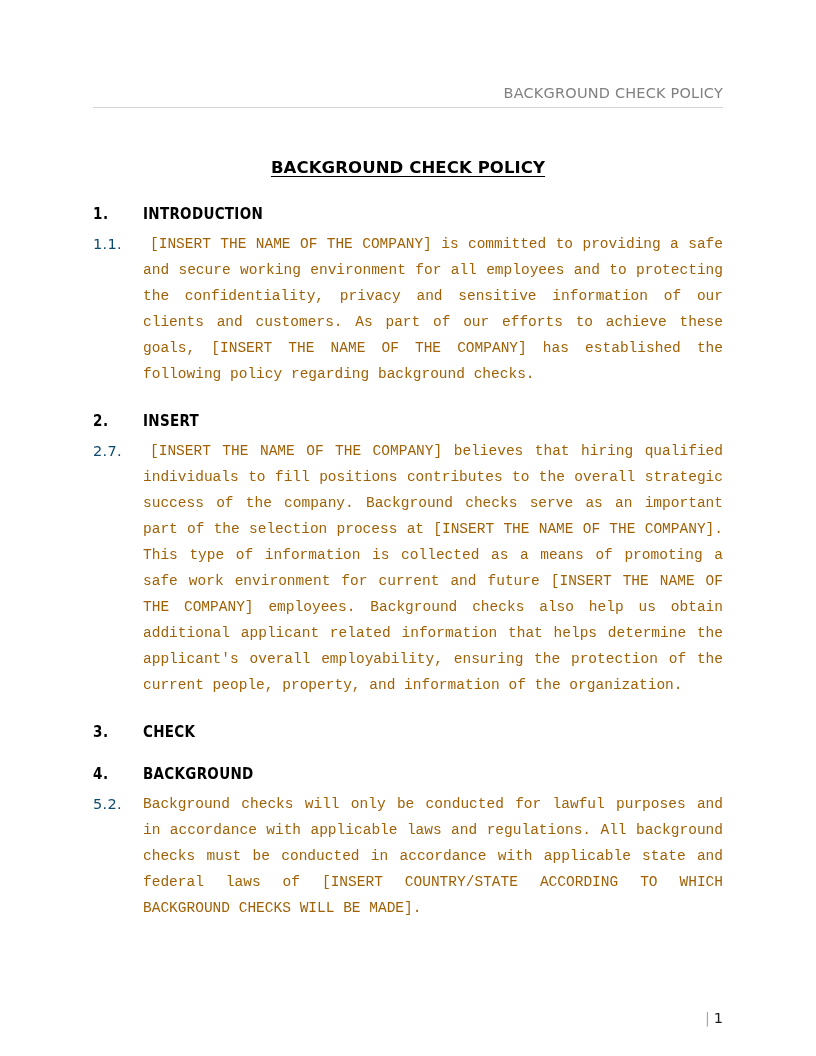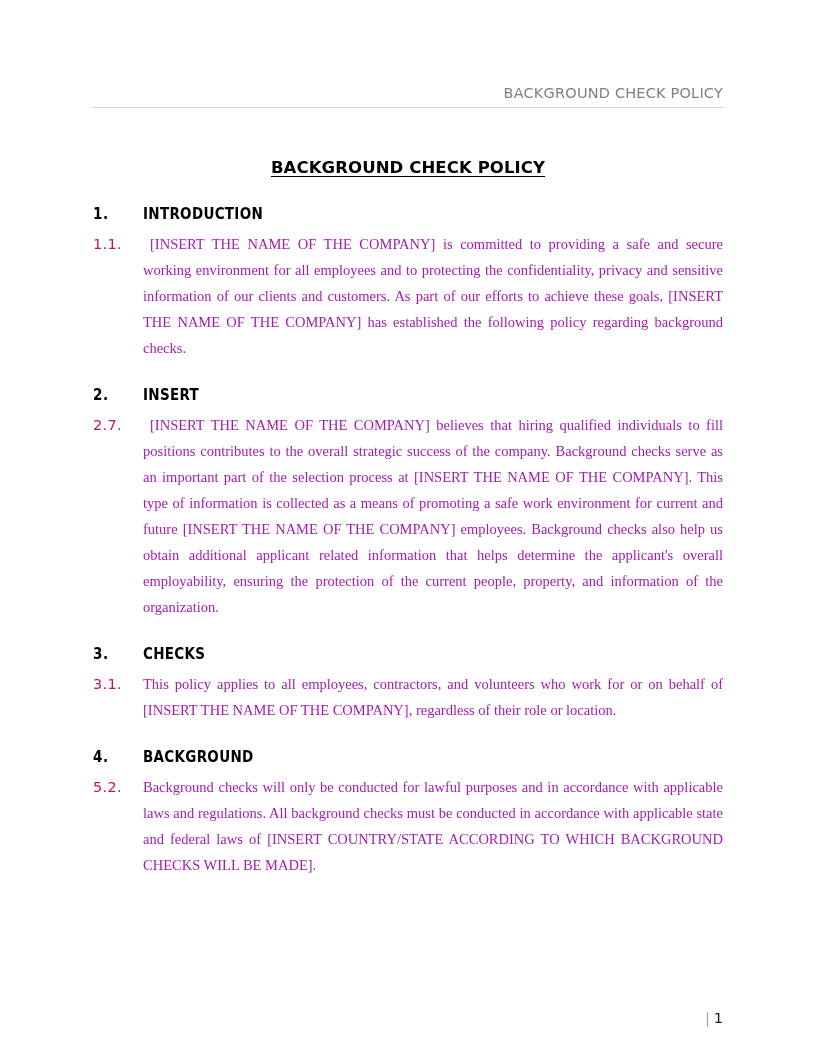--- a/index.html
+++ b/index.html
@@ -85,29 +85,29 @@
     display: flex;
     align-items: flex-start;
     margin: 0 0 9px 0;
   }
   .clause-num {
     width: 50px;
     flex: 0 0 50px;
     font-family: "DejaVu Sans", sans-serif;
     font-size: 14.5px;
     line-height: 26px;
-    color: #be185d;
+    color: #0c4a6e;
     letter-spacing: 0.3px;
   }
   .clause-body {
     flex: 1 1 auto;
-    font-family: Liberation Serif, serif;
+    font-family: Liberation Mono, monospace;
     font-size: 14.5px;
     line-height: 26px;
-    color: #a21caf;
+    color: #a16207;
     text-align: justify;
     text-justify: inter-word;
     hyphens: none;
   }
   .clause-body.lead-indent {
     text-indent: 7px;
   }
 
   .sec-gap {
     height: 16px;
@@ -168,25 +168,21 @@
     </div>
     <div class="clause">
       <span class="clause-num">2.7.</span>
       <span class="clause-body lead-indent">[INSERT THE NAME OF THE COMPANY] believes that hiring qualified individuals to fill positions contributes to the overall strategic success of the company. Background checks serve as an important part of the selection process at [INSERT THE NAME OF THE COMPANY]. This type of information is collected as a means of promoting a safe work environment for current and future [INSERT THE NAME OF THE COMPANY] employees. Background checks also help us obtain additional applicant related information that helps determine the applicant's overall employability, ensuring the protection of the current people, property, and information of the organization.</span>
     </div>
 
     <div class="sec-gap"></div>
 
     <div class="section-head">
       <span class="section-num">3.</span>
-      <span class="section-title">CHECKS</span>
-    </div>
-    <div class="clause">
-      <span class="clause-num">3.1.</span>
-      <span class="clause-body">This policy applies to all employees, contractors, and volunteers who work for or on behalf of [INSERT THE NAME OF THE COMPANY], regardless of their role or location.</span>
+      <span class="section-title">CHECK</span>
     </div>
 
     <div class="sec-gap"></div>
 
     <div class="section-head">
       <span class="section-num">4.</span>
       <span class="section-title">BACKGROUND</span>
     </div>
     <div class="clause">
       <span class="clause-num">5.2.</span>

